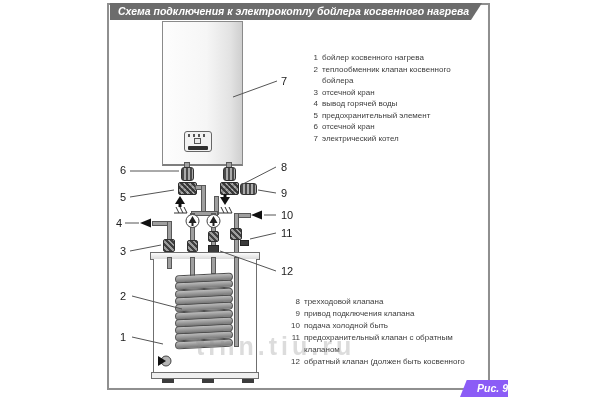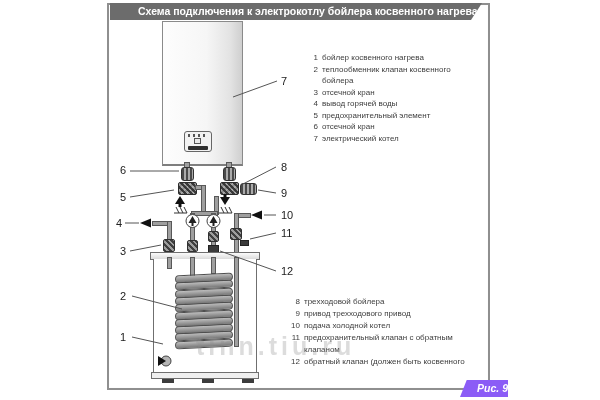--- a/index.html
+++ b/index.html
@@ -12,21 +12,21 @@
   .stage{position:absolute;left:0;top:0;width:600px;height:400px;}
 
   
   .frame{left:107px;top:3px;width:383px;height:387px;border:2px solid #8f8f8f;background:#ffffff;box-shadow:inset 0 0 0 1px #fdfdfd;}
 
   
   .titlebar{
     left:110px;top:3px;width:372px;height:17px;background:#6c6c6c;
     clip-path:polygon(0 0,100% 0,calc(100% - 11px) 100%,0 100%);
     color:#ffffff;font-size:10.5px;font-weight:bold;line-height:17px;
-    padding-left:28px;white-space:nowrap;
+    padding-left:8px;white-space:nowrap;font-style:italic;
   }
 
   
   .figlabel{
     left:460px;top:380px;width:48px;height:17px;background:#8b5cf6;
     clip-path:polygon(14% 0,100% 0,100% 100%,0 100%);
     color:#fff;font-size:10.5px;font-weight:bold;font-style:italic;
     text-align:right;line-height:17px;
   }
 
@@ -246,29 +246,29 @@
       </div>
     <div class="lrow">
         <span class="ln">7</span>
         <span class="lt">электрический котел</span>
       </div>
   </div>
 
   <div class="abs legend legend-bottom" style="left:284px;top:296px;">
     <div class="lrow">
         <span class="ln">8</span>
-        <span class="lt">трехходовой бойлера</span>
+        <span class="lt">трехходовой клапана</span>
       </div>
     <div class="lrow">
         <span class="ln">9</span>
-        <span class="lt">привод трехходового привод</span>
+        <span class="lt">привод подключения клапана</span>
       </div>
     <div class="lrow">
         <span class="ln">10</span>
-        <span class="lt">подача холодной котел</span>
+        <span class="lt">подача холодной быть</span>
       </div>
     <div class="lrow">
         <span class="ln">11</span>
         <span class="lt">предохранительный клапан с обратным</span>
       </div>
     <div class="lrow">
         <span class="ln"></span>
         <span class="lt">клапаном</span>
       </div>
     <div class="lrow">

